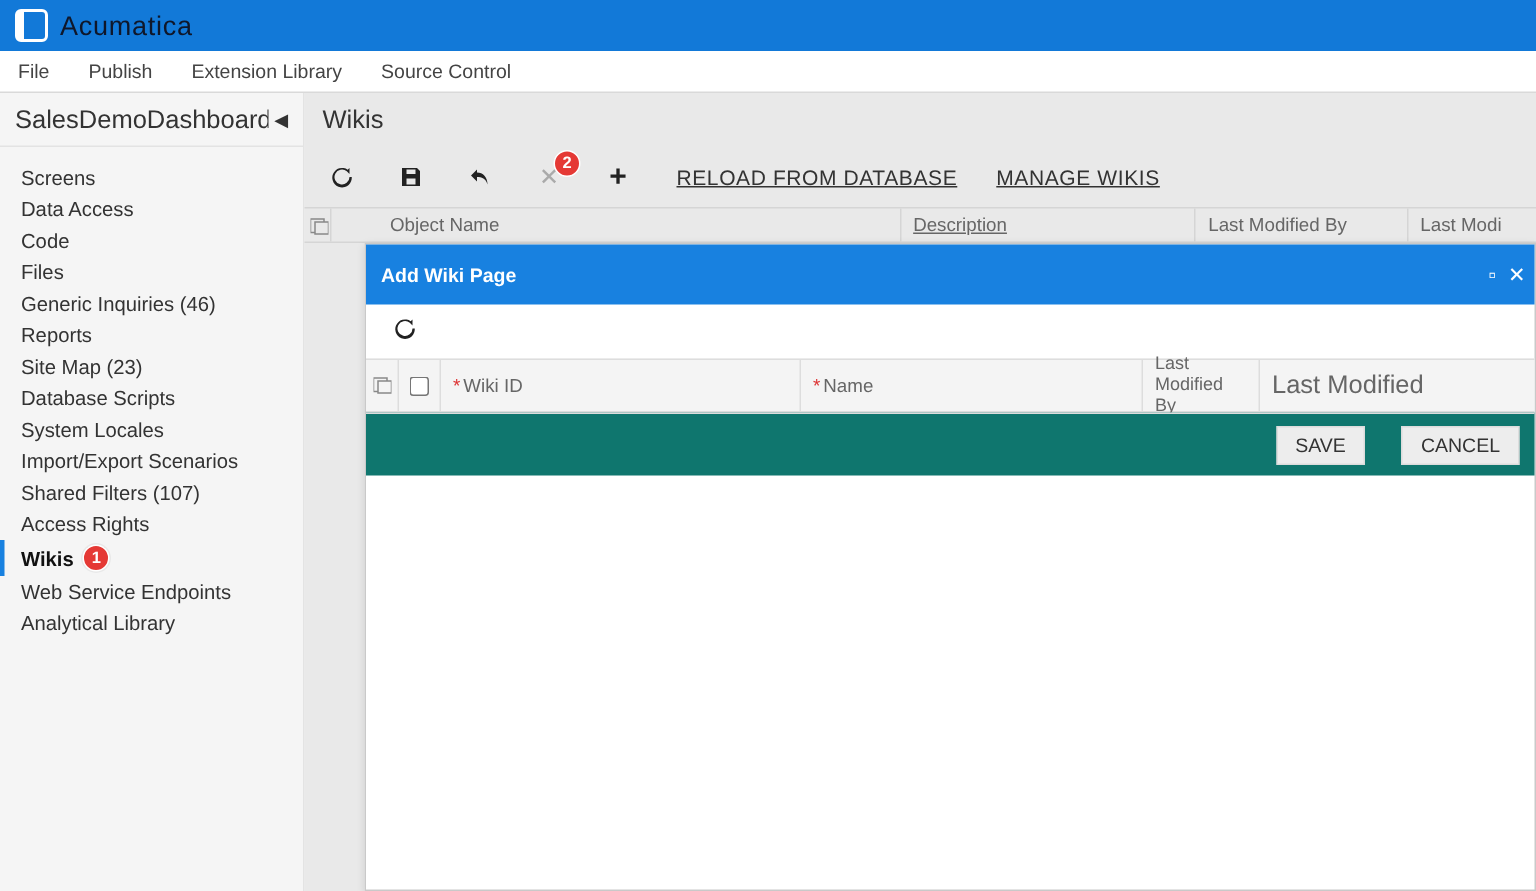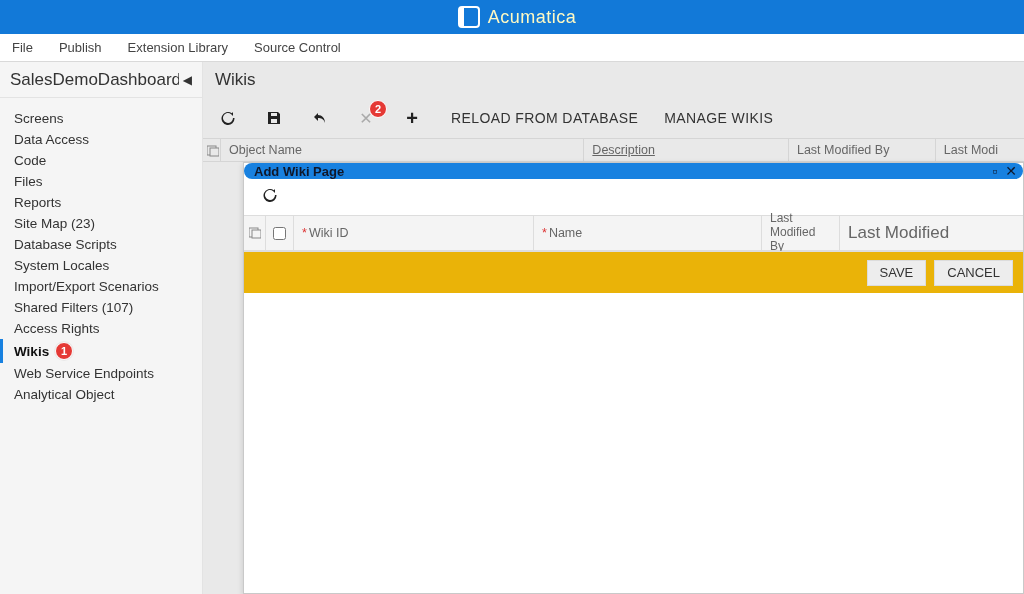--- a/index.html
+++ b/index.html
@@ -1,26 +1,25 @@
 <!DOCTYPE html>
 <html><head>
 <meta charset="utf-8">
 <style>
   * { box-sizing: border-box; margin: 0; padding: 0; font-family: Arial, Helvetica, sans-serif; }
   html, body { width: 1024px; height: 594px; overflow: hidden; background: #f0f0f0; }
 
   .topbar {
     height: 34px;
     background: #1279D8;
-    color: #fef9c3;
+    color: #0f172a;
     display: flex;
     align-items: center;
     padding-left: 10px;
     font-size: 18px;
-    justify-content: center;
   }
   .topbar .logo-icon {
     width: 22px; height: 22px; border: 2.5px solid #fff; border-radius: 4px;
     margin-right: 8px; position: relative; display: inline-block; border-left: 6px solid #fff;
   }
   .topbar .brand { font-weight: 500; letter-spacing: 0.5px; }
 
   .menubar {
     height: 28px;
     background: #fff;
@@ -110,65 +109,64 @@
     align-items: center;
     padding-left: 16px;
     gap: 30px;
     font-size: 14px;
     color: #333;
     position: relative;
   }
   .toolbar-icons { display: flex; align-items: center; gap: 28px; }
   .toolbar-icons .ticon { font-size: 16px; color: #222; cursor: pointer; display: inline-flex; align-items: center; justify-content: center; width: 18px; height: 18px; }
   .toolbar-icons .ticon.disabled { color: #aaa; cursor: default; }
-  .toolbar-actions { display: flex; gap: 26px; font-size: 14px; letter-spacing: 0.4px; color: #333; }
+  .toolbar-actions { display: flex; gap: 26px; font-size: 14px; letter-spacing: 0.4px; color: #333; text-decoration: underline; }
   .toolbar-actions span { cursor: pointer; }
 
   .content-area { flex: 1; background: #e9e9e9; position: relative; }
   .table-header {
     height: 24px;
     background: #e9e9e9;
     border-top: 1px solid #d5d5d5;
     border-bottom: 1px solid #d5d5d5;
     display: flex;
     align-items: center;
     font-size: 12.5px;
     color: #666;
   }
   .th-cell { padding: 0 8px; border-right: 1px solid #d5d5d5; height: 100%; display: flex; align-items: center; }
   .th-tool { width: 18px; justify-content: center; }
-  .th-obj { flex: 2.4; }
+  .th-obj { flex: 2.4; margin-left: 31px; }
   .th-desc { flex: 1.3; text-decoration: underline; }
   .th-by { flex: 0.9; }
   .th-mod { flex: 0.5; border-right: none; }
 
   
   .dialog {
     position: absolute;
     top: 24px;
     left: 40px;
     right: 0;
     bottom: 0;
     background: #fff;
     border: 1px solid #c9c9c9;
     box-shadow: 0 2px 6px rgba(0,0,0,0.15);
     display: flex;
     flex-direction: column;
   }
   .dialog-head {
-    height: 16px;
+    height: 40px;
     background: #1881e0;
-    color: #0f172a;
+    color: #ffffff;
     display: flex;
     align-items: center;
     justify-content: space-between;
     padding: 0 6px 0 10px;
     font-size: 13px;
     font-weight: bold;
-    border-radius: 11px;
   }
   .dialog-head .right-icons { display: flex; gap: 8px; }
   .dialog-head .right-icons span { cursor: pointer; font-weight: normal; font-size: 14px; }
 
   .dialog-toolbar {
     height: 36px;
     display: flex;
     align-items: center;
     padding-left: 18px;
   }
@@ -210,23 +208,23 @@
   .dr-cell.dth-by   { width: 78px; white-space: nowrap; overflow: hidden; text-overflow: ellipsis; display: block; line-height: 28px; }
   .dr-cell.dth-mod  { flex: 1; }
 
   .dialog-body { flex: 1; overflow: auto; }
   .dialog-foot {
     height: 42px;
     border-top: 1px solid #ddd;
     display: flex;
     align-items: center;
     justify-content: flex-end;
-    gap: 8px;
+    gap: 24px;
     padding-right: 10px;
-    background: #eab308;
+    background: #0f766e;
   }
   .dlg-btn {
     height: 26px;
     padding: 0 12px;
     background: #ededed;
     border: 1px solid #dcdcdc;
     font-size: 13px;
     color: #333;
     cursor: pointer;
   }
@@ -289,20 +287,23 @@
       <div class="sidebar-item">
           <span>Data Access</span>
         </div>
       <div class="sidebar-item">
           <span>Code</span>
         </div>
       <div class="sidebar-item">
           <span>Files</span>
         </div>
       <div class="sidebar-item">
+          <span>Generic Inquiries (46)</span>
+        </div>
+      <div class="sidebar-item">
           <span>Reports</span>
         </div>
       <div class="sidebar-item">
           <span>Site Map (23)</span>
         </div>
       <div class="sidebar-item">
           <span>Database Scripts</span>
         </div>
       <div class="sidebar-item">
           <span>System Locales</span>
@@ -317,21 +318,21 @@
           <span>Access Rights</span>
         </div>
       <div class="sidebar-item active">
         <span>Wikis</span>
         <span class="marker">1</span>
       </div>
       <div class="sidebar-item">
           <span>Web Service Endpoints</span>
         </div>
       <div class="sidebar-item">
-          <span>Analytical Object</span>
+          <span>Analytical Library</span>
         </div>
     </div>
   </div>
 
   <div class="main">
     <div class="main-title">Wikis</div>
 
     <div class="toolbar">
       <div class="toolbar-icons">
         <span class="ticon">

